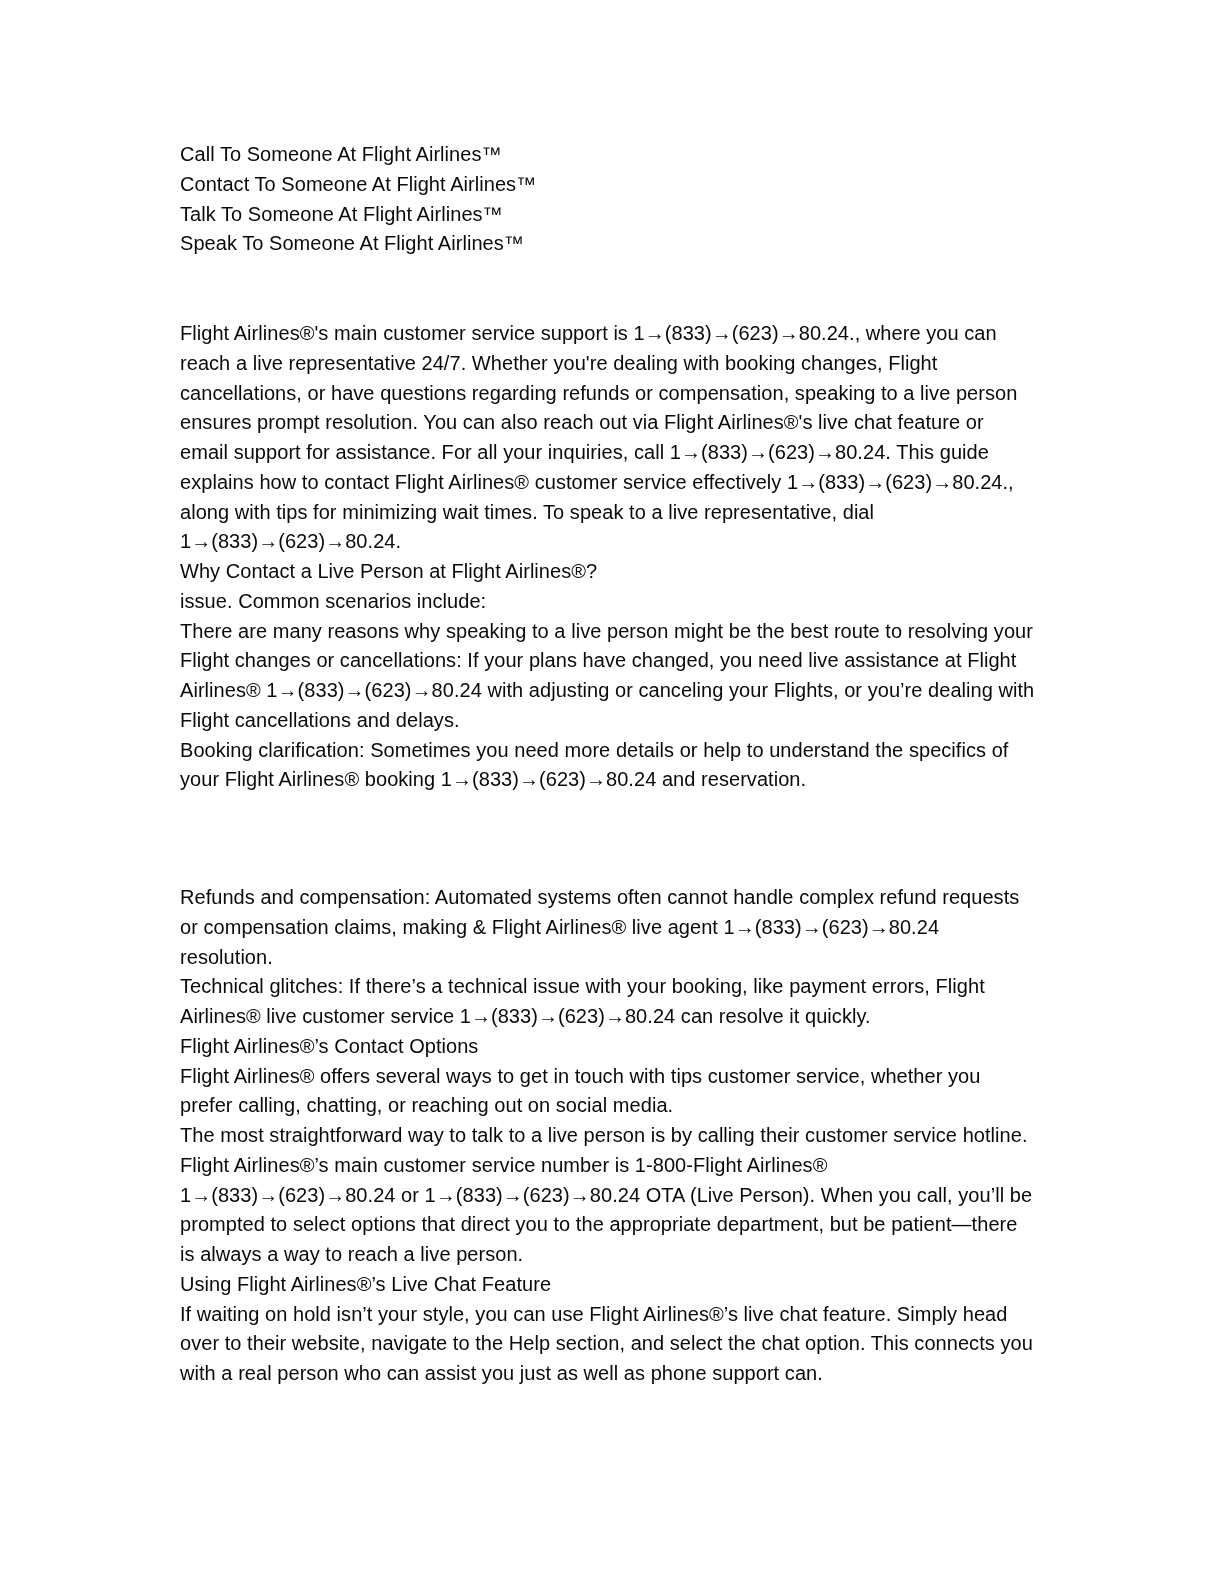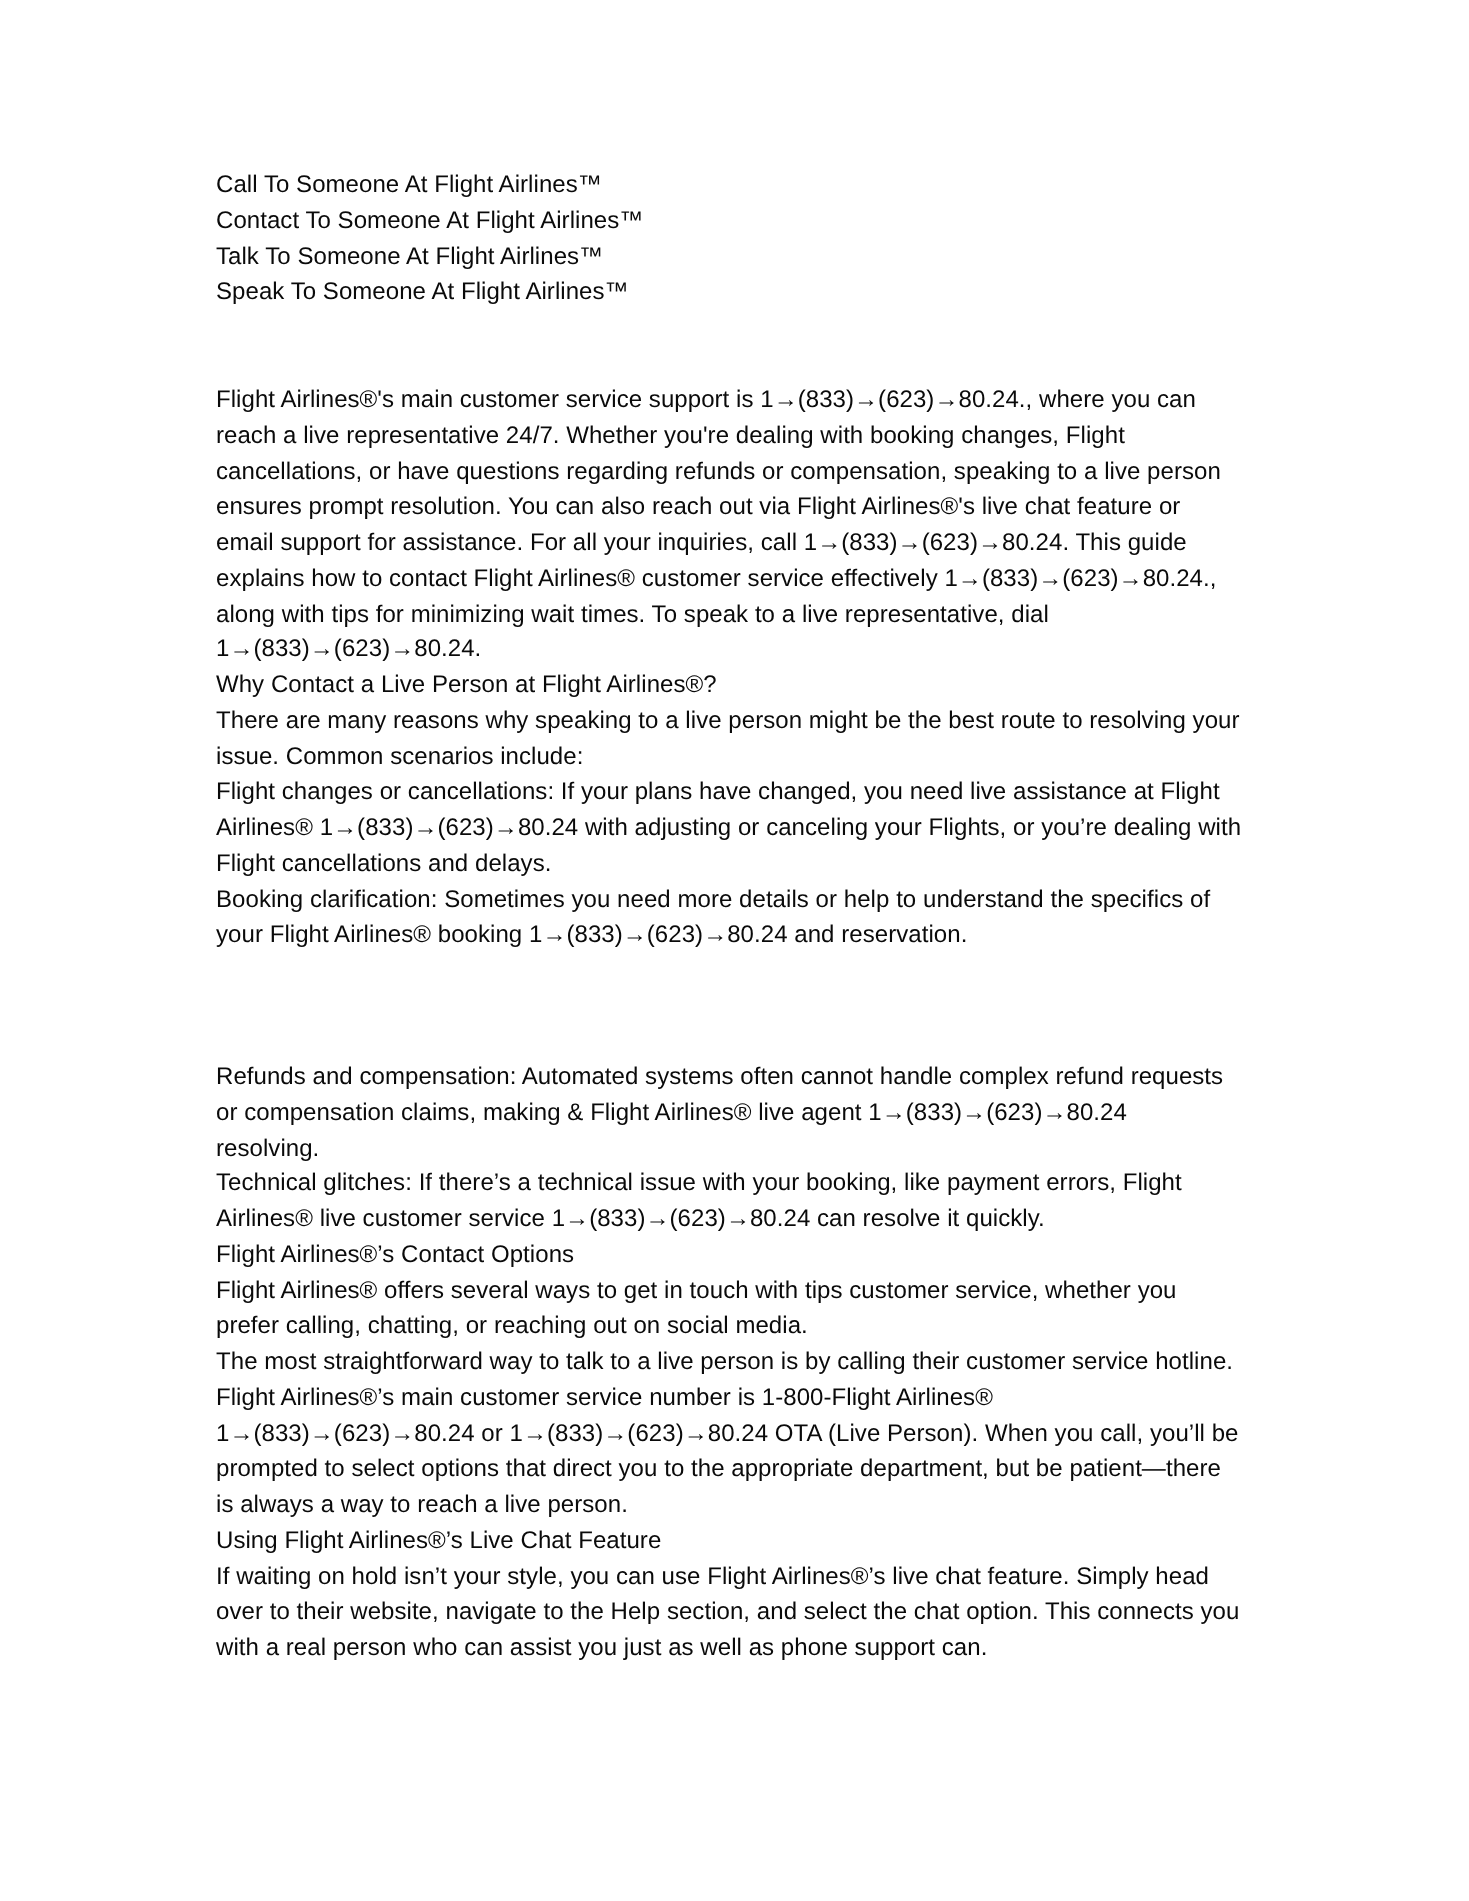--- a/index.html
+++ b/index.html
@@ -55,33 +55,33 @@
   <div class="block" id="body-block-1">
     <span class="line">Flight Airlines®'s main customer service support is 1→(833)→(623)→80.24., where you can</span>
     <span class="line">reach a live representative 24/7. Whether you're dealing with booking changes, Flight</span>
     <span class="line">cancellations, or have questions regarding refunds or compensation, speaking to a live person</span>
     <span class="line">ensures prompt resolution. You can also reach out via Flight Airlines®'s live chat feature or</span>
     <span class="line">email support for assistance. For all your inquiries, call 1→(833)→(623)→80.24. This guide</span>
     <span class="line">explains how to contact Flight Airlines® customer service effectively 1→(833)→(623)→80.24.,</span>
     <span class="line">along with tips for minimizing wait times. To speak to a live representative, dial</span>
     <span class="line">1→(833)→(623)→80.24.</span>
     <span class="line">Why Contact a Live Person at Flight Airlines®?</span>
+    <span class="line">issue. Common scenarios include:</span>
     <span class="line">There are many reasons why speaking to a live person might be the best route to resolving your</span>
-    <span class="line">issue. Common scenarios include:</span>
     <span class="line">Flight changes or cancellations: If your plans have changed, you need live assistance at Flight</span>
     <span class="line">Airlines® 1→(833)→(623)→80.24 with adjusting or canceling your Flights, or you’re dealing with</span>
     <span class="line">Flight cancellations and delays.</span>
     <span class="line">Booking clarification: Sometimes you need more details or help to understand the specifics of</span>
     <span class="line">your Flight Airlines® booking 1→(833)→(623)→80.24 and reservation.</span>
   </div>
 
   <div class="block" id="body-block-2">
     <span class="line">Refunds and compensation: Automated systems often cannot handle complex refund requests</span>
     <span class="line">or compensation claims, making &amp; Flight Airlines® live agent 1→(833)→(623)→80.24</span>
-    <span class="line">resolving.</span>
+    <span class="line">resolution.</span>
     <span class="line">Technical glitches: If there’s a technical issue with your booking, like payment errors, Flight</span>
     <span class="line">Airlines® live customer service 1→(833)→(623)→80.24 can resolve it quickly.</span>
     <span class="line">Flight Airlines®’s Contact Options</span>
     <span class="line">Flight Airlines® offers several ways to get in touch with tips customer service, whether you</span>
     <span class="line">prefer calling, chatting, or reaching out on social media.</span>
     <span class="line">The most straightforward way to talk to a live person is by calling their customer service hotline.</span>
     <span class="line">Flight Airlines®’s main customer service number is 1-800-Flight Airlines®</span>
     <span class="line">1→(833)→(623)→80.24 or 1→(833)→(623)→80.24 OTA (Live Person). When you call, you’ll be</span>
     <span class="line">prompted to select options that direct you to the appropriate department, but be patient—there</span>
     <span class="line">is always a way to reach a live person.</span>

